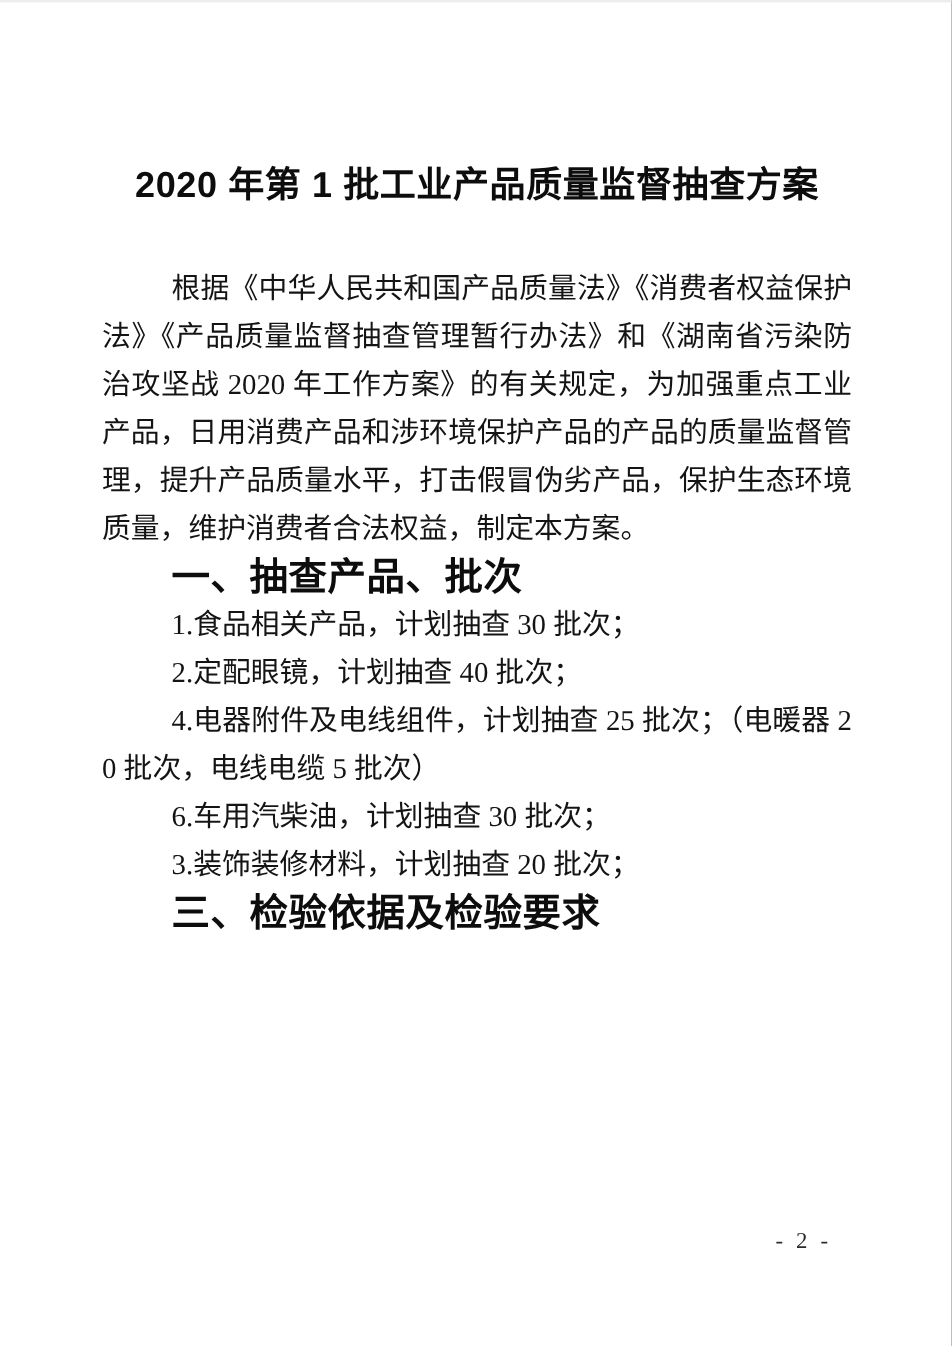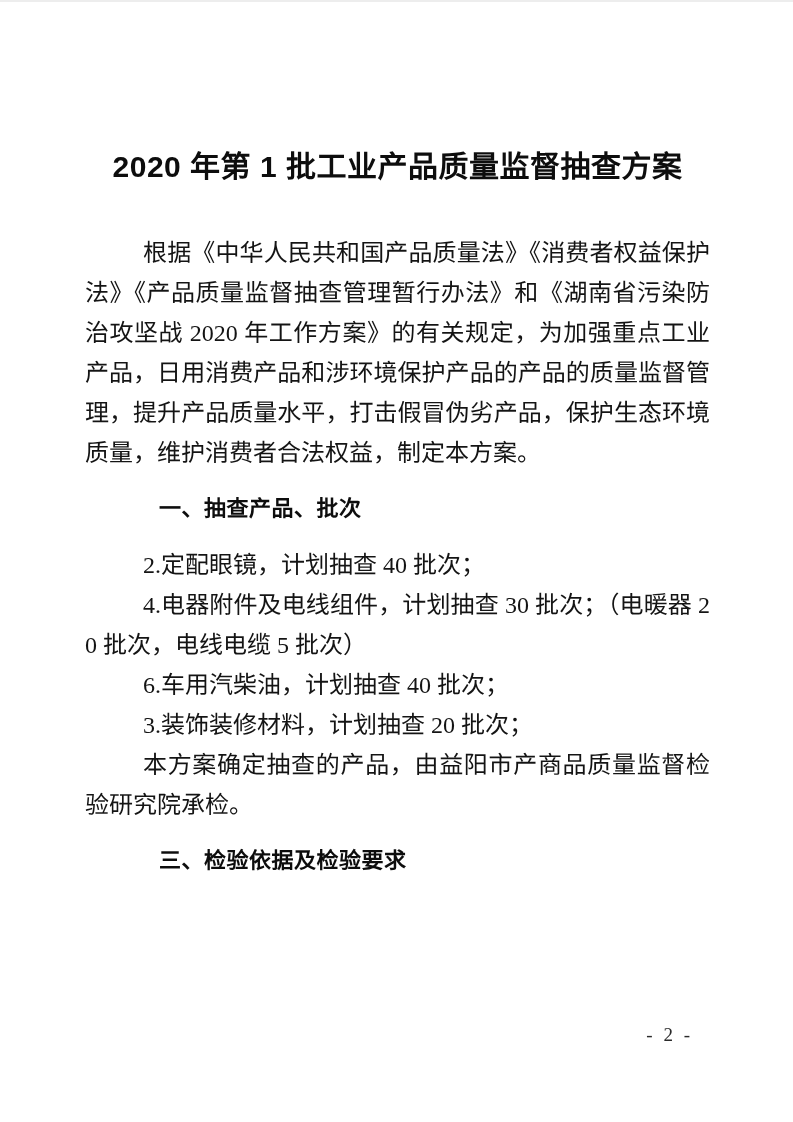--- a/index.html
+++ b/index.html
@@ -13,21 +13,21 @@
     height: 1122px;
     margin: 0 auto;
     background: #ffffff;
     border-top: 2px solid #ededed;
     box-sizing: border-box;
     overflow: hidden;
     color: #141414;
     font-family: "Liberation Serif", "DejaVu Serif", serif;
   }
   .content {
-    padding: 16px 83px 0 85px;
+    padding: 4px 83px 0 85px;
   }
   .doc-title {
     margin: 0;
     padding-top: 128px;
     font-family: "Liberation Sans", "DejaVu Sans", sans-serif;
     font-weight: 700;
     font-size: 30px;
     line-height: 42px;
     text-align: center;
     letter-spacing: 0.5px;
@@ -39,24 +39,24 @@
     line-height: 40px;
     text-align: justify;
     text-justify: inter-ideograph;
     text-indent: 58px;
     word-break: break-all;
   }
   .intro-para {
     margin-top: 45px;
   }
   .sec-heading {
-    margin: 16px;
+    margin: 0;
     font-family: "Liberation Sans", "DejaVu Sans", sans-serif;
     font-weight: 700;
-    font-size: 22px;
+    font-size: 32px;
     line-height: 40px;
     text-indent: 58px;
     color: #0d0d0d;
     letter-spacing: 0.5px;
   }
   .page-number {
     position: absolute;
     top: 1022px;
     right: 100px;
     font-size: 19px;
@@ -71,26 +71,26 @@
 
 <div class="page">
   <div class="content">
 
     <h1 class="doc-title">2020 年第 1 批工业产品质量监督抽查方案</h1>
 
     <p class="para intro-para">根据《中华人民共和国产品质量法》《消费者权益保护法》《产品质量监督抽查管理暂行办法》和《湖南省污染防治攻坚战 2020 年工作方案》的有关规定，为加强重点工业产品，日用消费产品和涉环境保护产品的产品的质量监督管理，提升产品质量水平，打击假冒伪劣产品，保护生态环境质量，维护消费者合法权益，制定本方案。</p>
 
     <h2 class="sec-heading">一、抽查产品、批次</h2>
 
+    <p class="para">1.食品相关产品，计划抽查 30 批次；</p>
     <p class="para">2.定配眼镜，计划抽查 40 批次；</p>
-    <p class="para">4.电器附件及电线组件，计划抽查 30 批次；（电暖器 20 批次，电线电缆 5 批次）</p>
-    <p class="para">6.车用汽柴油，计划抽查 40 批次；</p>
+    <p class="para">4.电器附件及电线组件，计划抽查 25 批次；（电暖器 20 批次，电线电缆 5 批次）</p>
+    <p class="para">6.车用汽柴油，计划抽查 30 批次；</p>
     <p class="para">3.装饰装修材料，计划抽查 20 批次；</p>
 
 
-    <p class="para">本方案确定抽查的产品，由益阳市产商品质量监督检验研究院承检。</p>
 
     <h2 class="sec-heading">三、检验依据及检验要求</h2>
 
   </div>
 
   <div class="page-number">- 2 -</div>
 </div>
 
 </body></html>

